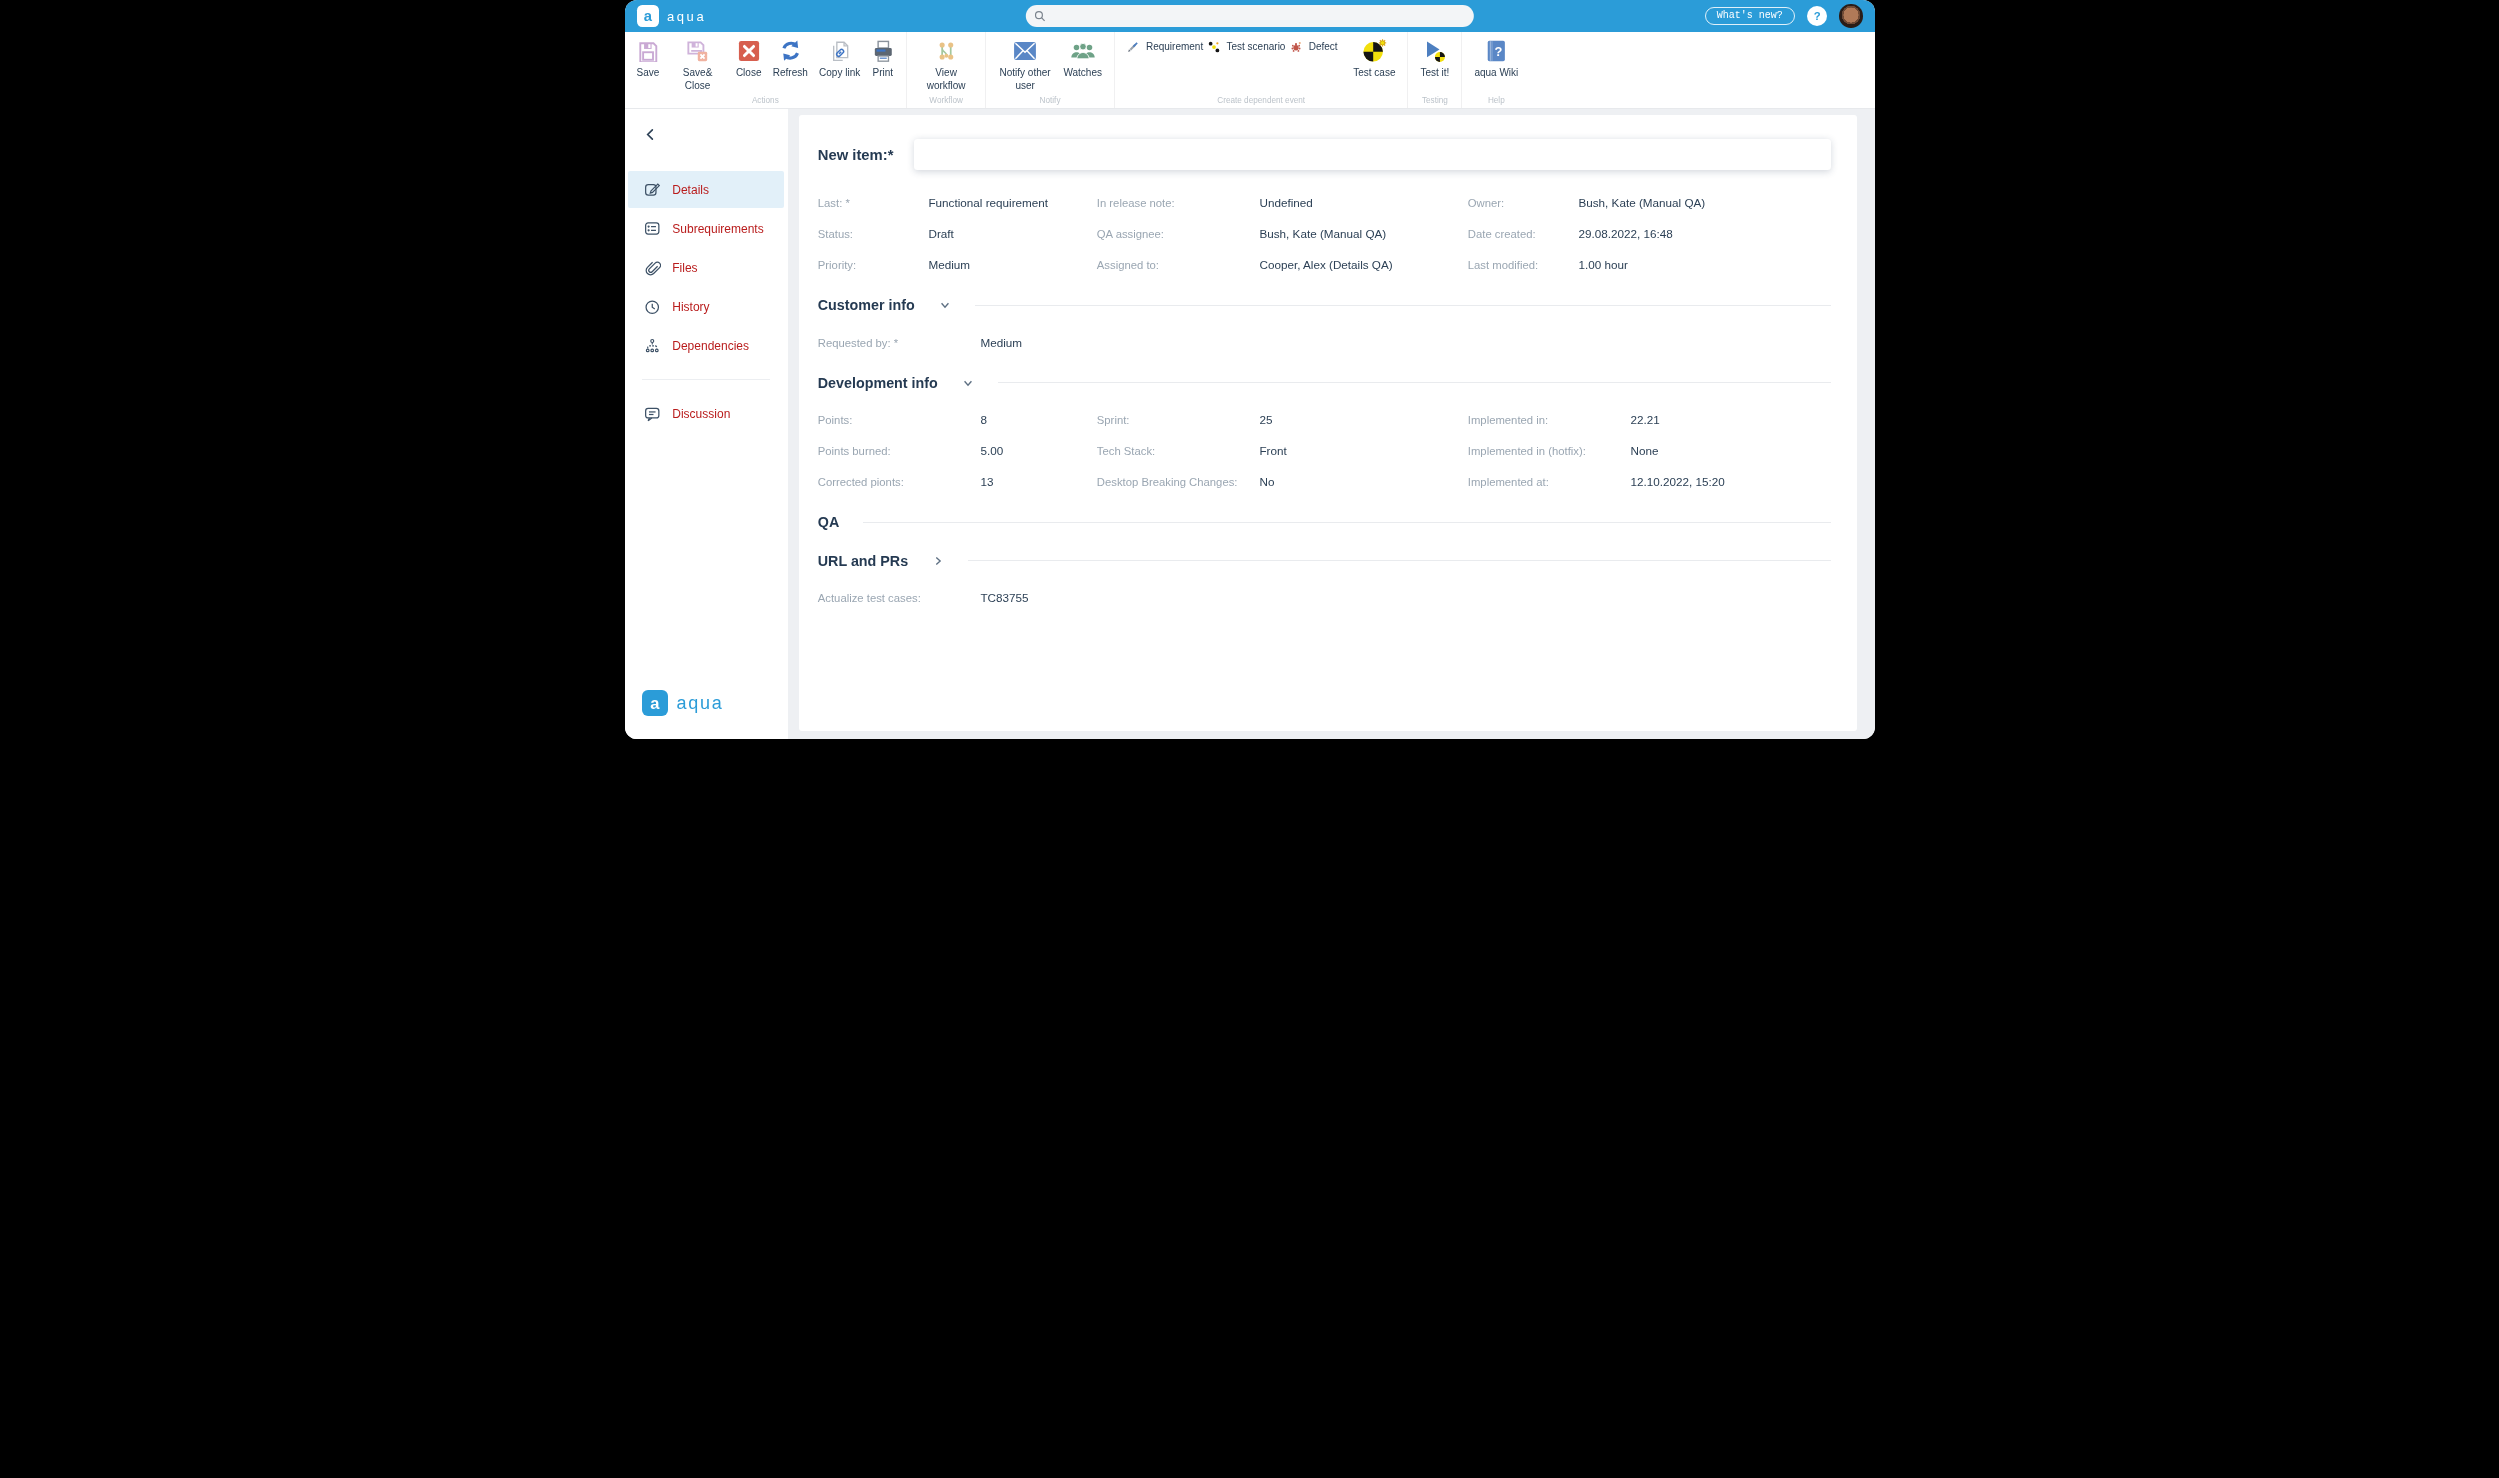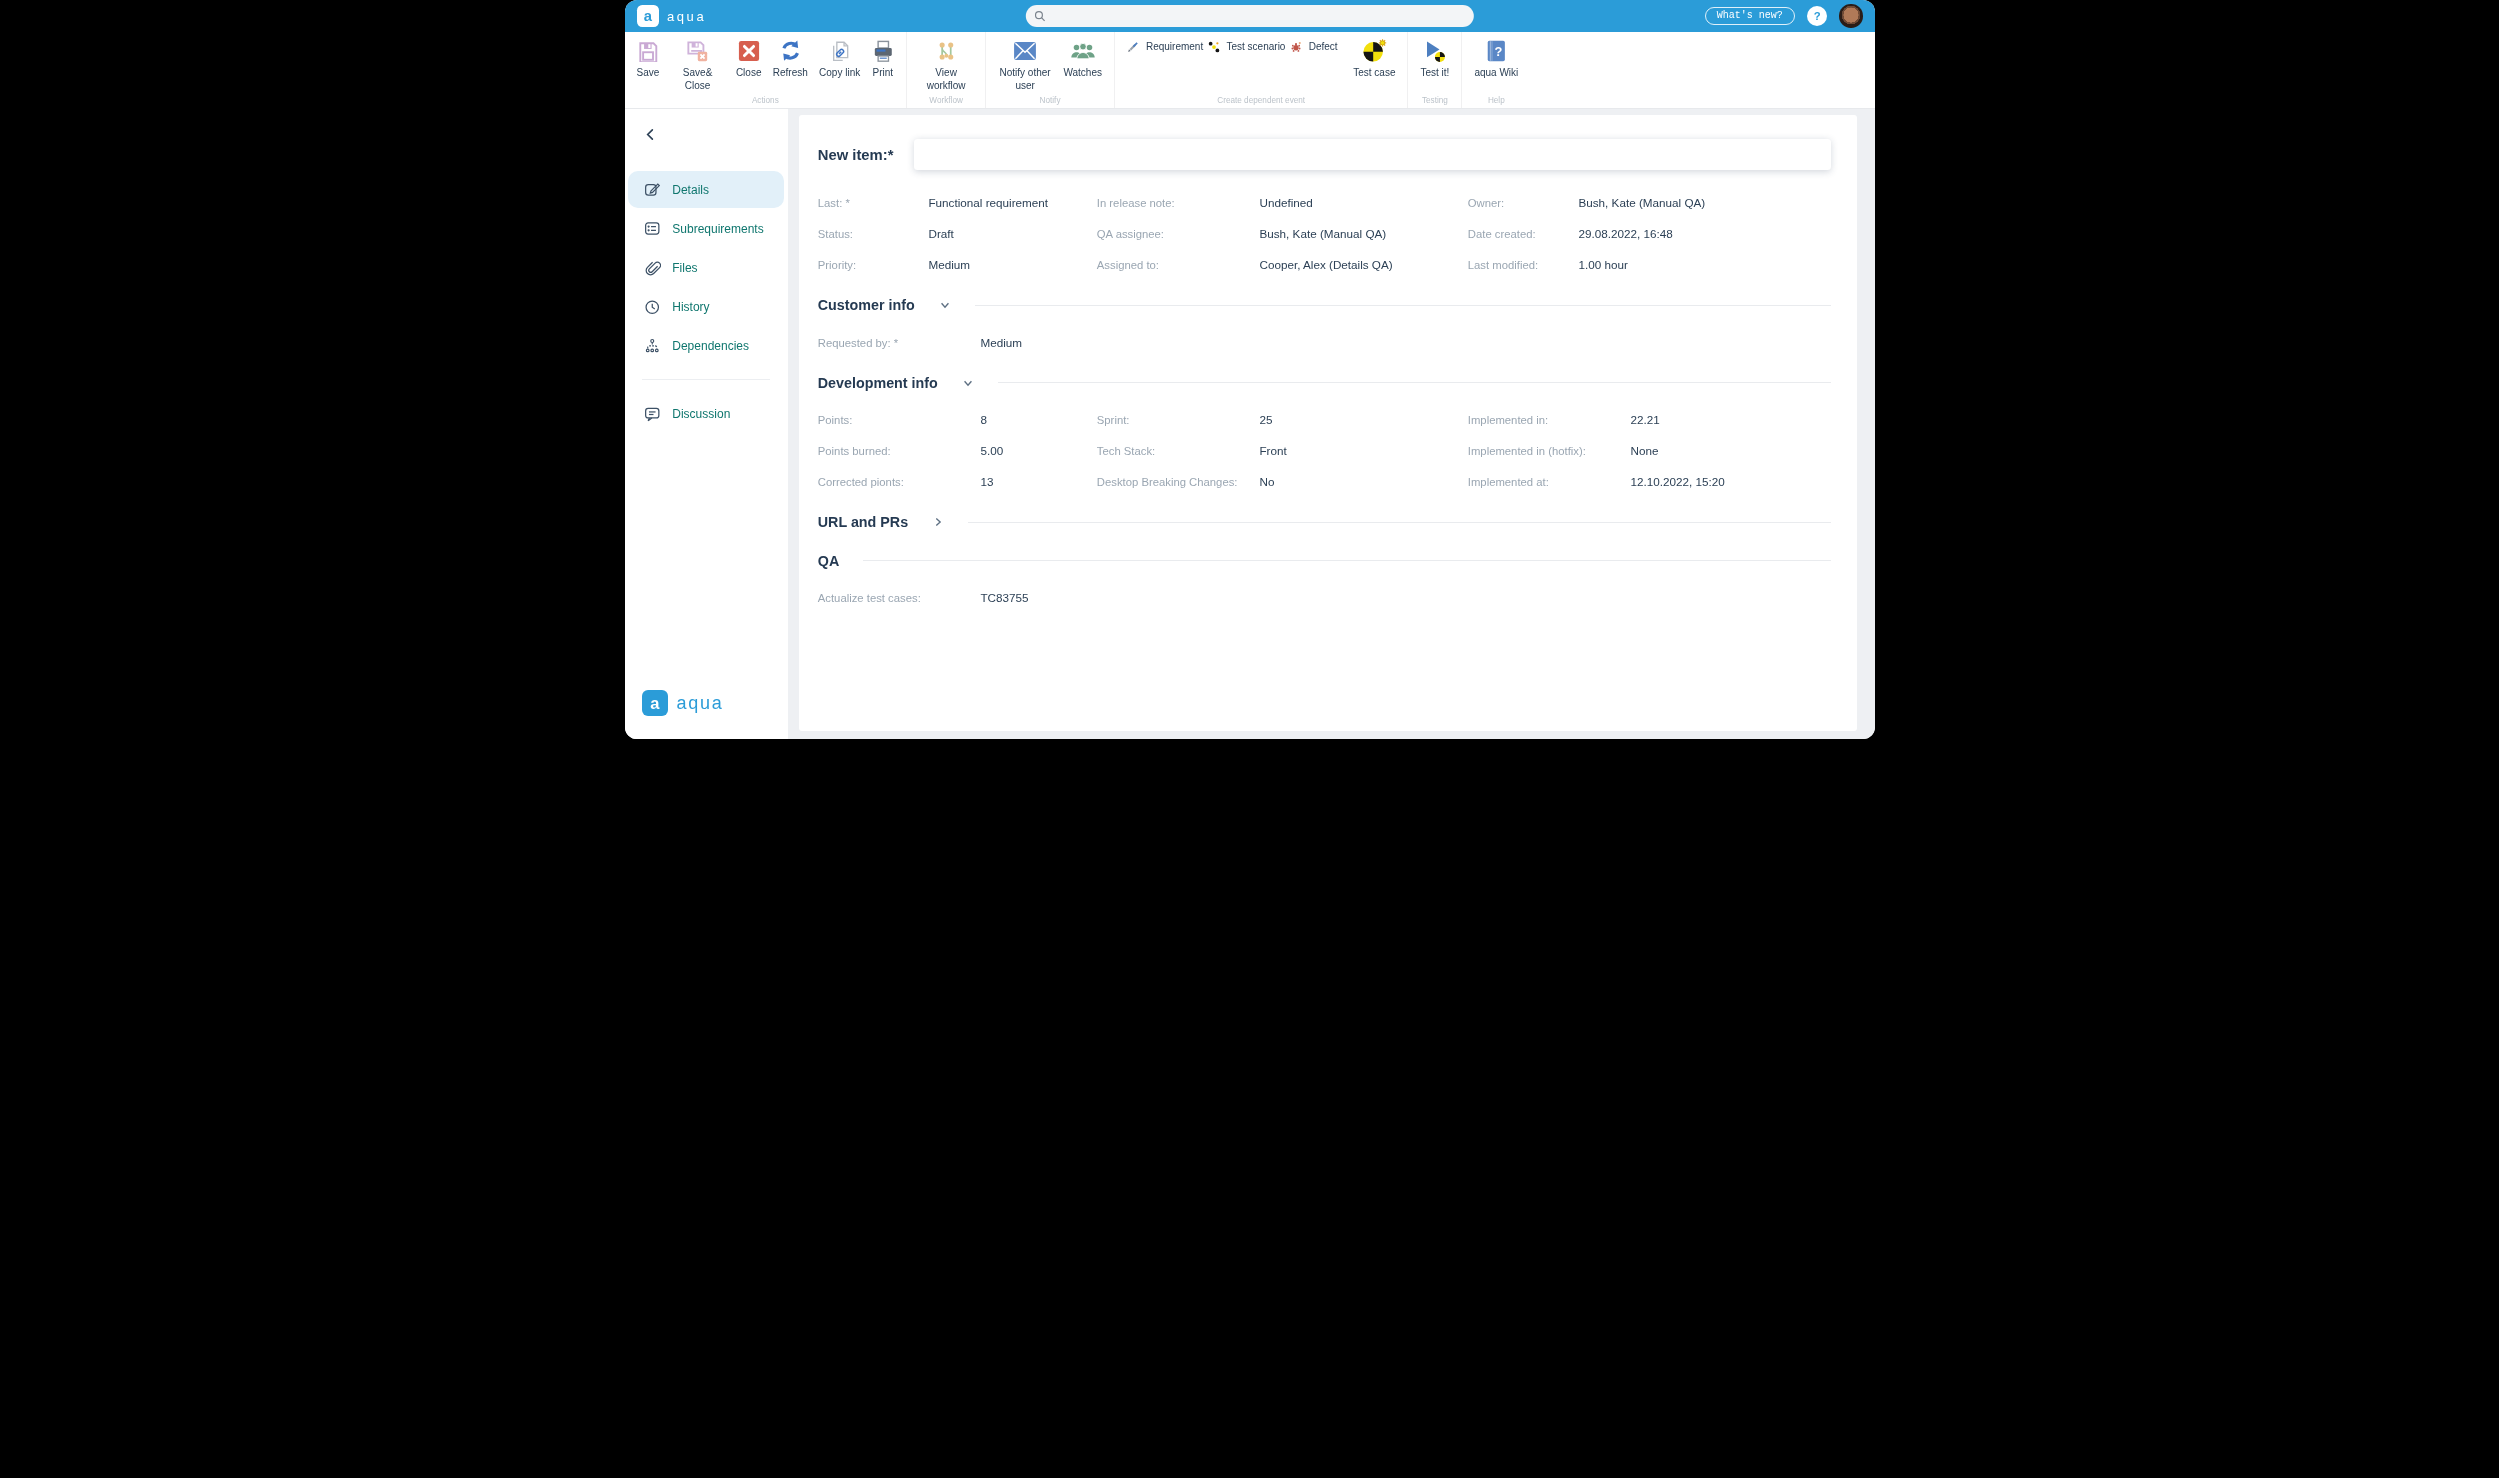--- a/index.html
+++ b/index.html
@@ -25,21 +25,21 @@
   .tbtn{display:flex;flex-direction:column;align-items:center;gap:4.3px;font-size:10px;color:#2d4156;line-height:1.25;text-align:center;cursor:pointer;max-width:54px;}
   .tbtn .ic{height:24px;display:flex;align-items:center;}
   .dep{display:flex;align-items:flex-start;gap:15.6px;padding:7px 12px 0;flex:1;}
   .dep-col{display:flex;flex-direction:row;gap:4.3px;padding-top:1.7px;}
   .dep-item{display:flex;align-items:center;gap:7px;font-size:10px;color:#2d4156;cursor:pointer;white-space:nowrap;}
 
   
   .mainrow{flex:1;display:flex;min-height:0;background:#eef0f3;}
   .sidebar{width:163px;background:#fff;display:flex;flex-direction:column;padding-top:10.4px;flex:0 0 auto;}
   .back{margin:8.7px 0 26px 19px;cursor:pointer;width:14px;}
-  .sitem{display:flex;align-items:center;gap:11.3px;padding:10.4px 8.7px 10.4px 15.6px;font-size:12px;color:#0f766e;margin:0.9px 3.5px;border-radius:10px;cursor:pointer;}
+  .sitem{display:flex;align-items:center;gap:11.3px;padding:10.4px 8.7px 10.4px 15.6px;font-size:12px;color:#b91c1c;margin:0.9px 3.5px;border-radius:2px;cursor:pointer;}
   .sitem.active{background:#e2f0f9;}
   .sitem .sic{width:17.4px;display:flex;justify-content:center;}
   .sdivider{height:0.9px;background:#eceef1;margin:14px 17.4px;}
   .slogo{margin-top:auto;display:flex;align-items:center;gap:8.7px;padding:0 0 22.6px 17.4px;}
   .slogo-mark{width:26px;height:26px;background:#2b9cd8;border-radius:6px;display:grid;place-items:center;color:#fff;font-weight:bold;font-size:16.5px;}
   .slogo-text{color:#2b9cd8;font-size:18px;letter-spacing:1.7px;}
 
   
   .content{flex:1;padding:6px 18px 7.8px 11.3px;min-width:0;}
   .card{background:#fff;border-radius:3px;height:100%;box-sizing:border-box;padding:24px 26px 0 19px;overflow:hidden;}
@@ -498,34 +498,34 @@
           <div class="field wide">
               <span class="flabel">Implemented in (hotfix):</span>
               <span class="fvalue">None</span>
             </div>
           <div class="field wide">
               <span class="flabel">Implemented at:</span>
               <span class="fvalue">12.10.2022, 15:20</span>
             </div>
         </div>
 
+        <div class="sect" style="margin-top:22.6px;">
+          <h2>QA</h2>
+          <div class="line"></div>
+        </div>
+
         <div class="sect" style="margin-top:14px;">
           <h2>URL and PRs</h2>
           <span style="display:flex;">
             <svg width="12" height="12" viewBox="0 0 14 14">
                 <polyline points="5,3 9.5,7 5,11" fill="none" stroke="#5d6f82" stroke-width="1.6"></polyline>
               </svg>
           </span>
           <div class="line"></div>
         </div>
-
-        <div class="sect" style="margin-top:22.6px;">
-          <h2>QA</h2>
-          <div class="line"></div>
-        </div>
         <div class="fgrid onerow" style="margin-top:3.5px;">
           <div class="field wide">
               <span class="flabel">Actualize test cases:</span>
               <span class="fvalue">TC83755</span>
             </div>
         </div>
 
       </div>
     </div>
   </div>

